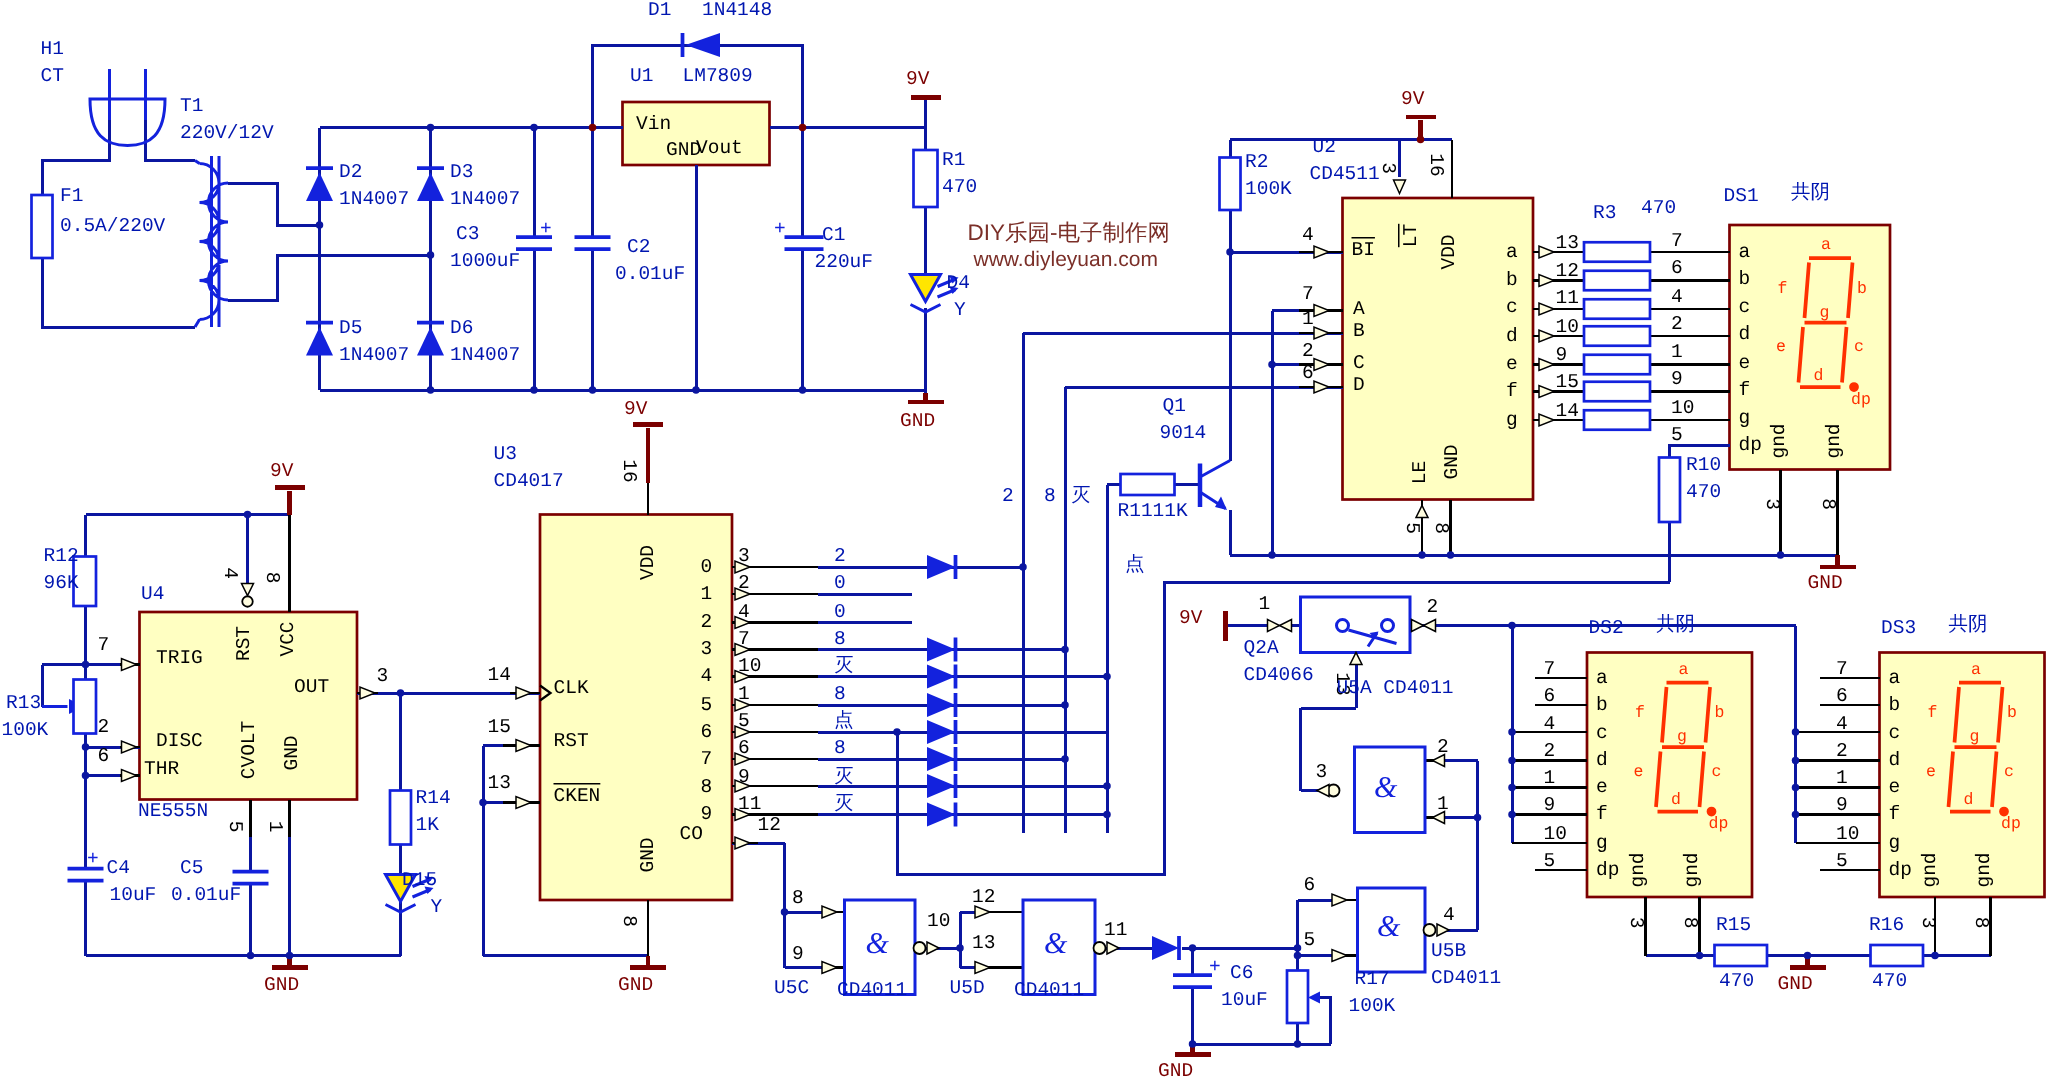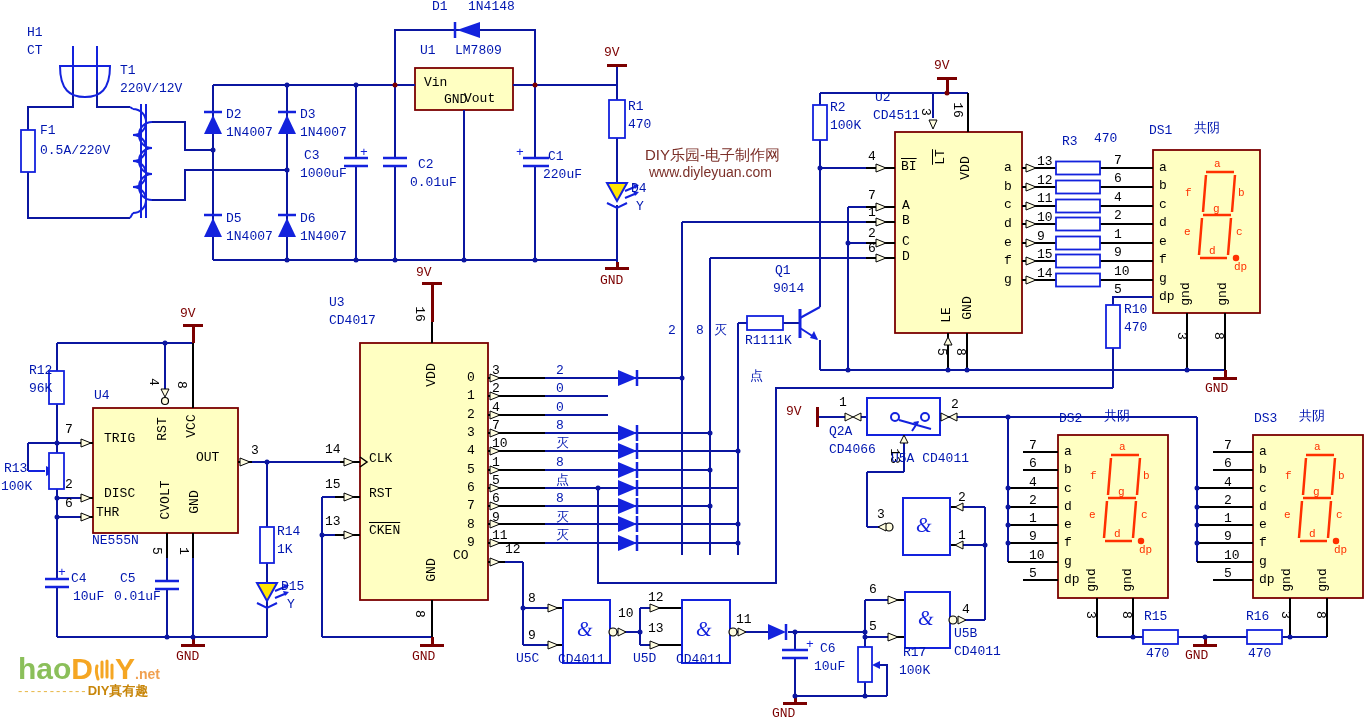--- a/index.html
+++ b/index.html
@@ -371,21 +371,21 @@
 <div class="t k rotc" style="left:192px;top:426px">VCC</div>
 <div class="t k rotc" style="left:166px;top:500px">CVOLT</div>
 <div class="t k rotc" style="left:195px;top:502px">GND</div>
 <div class="t" style="left:58px;top:566px;color:#1322dd">+</div>
 <div class="t" style="left:71px;top:572px">C4</div>
 <div class="t" style="left:73px;top:590px">10uF</div>
 <div class="t" style="left:120px;top:572px">C5</div>
 <div class="t" style="left:114px;top:590px">0.01uF</div>
 <div class="t" style="left:277px;top:525px">R14</div>
 <div class="t" style="left:277px;top:543px">1K</div>
-<div class="t" style="left:281px;top:580px">D15</div>
+<div class="t" style="left:268px;top:580px">D15</div>
 <div class="t" style="left:287px;top:598px">Y</div>
 <div class="t m" style="left:176px;top:650px">GND</div>
 
 <div class="t" style="left:329px;top:296px">U3</div>
 <div class="t" style="left:329px;top:314px">CD4017</div>
 <div class="t k rot" style="left:419px;top:314px">16</div>
 <div class="t k rotc" style="left:432px;top:375px">VDD</div>
 <div class="t k rotc" style="left:432px;top:570px">GND</div>
 <div class="t k rot" style="left:419px;top:614px">8</div>
 <div class="t k" style="left:369px;top:452px">CLK</div>
@@ -607,22 +607,14 @@
 
 <div class="t r" style="left:1314px;top:442px">a</div>
 <div class="t r" style="left:1285px;top:471px">f</div>
 <div class="t r" style="left:1338px;top:471px">b</div>
 <div class="t r" style="left:1313px;top:487px">g</div>
 <div class="t r" style="left:1284px;top:510px">e</div>
 <div class="t r" style="left:1336px;top:510px">c</div>
 <div class="t r" style="left:1309px;top:529px">d</div>
 <div class="t r" style="left:1334px;top:545px">dp</div>
 
-<div class="lg" style="position:absolute;left:18px;top:652px">
-  <span style="font-size:30px;font-weight:bold;color:#8bbf5a">hao</span><span style="font-size:30px;font-weight:bold;color:#f5a623">D</span><svg width="22" height="24" style="vertical-align:-2px">
-        <g stroke="#f5a623" stroke-width="3" stroke-linecap="round" fill="none">
-          <path d="M5,22 C3,16 3,12 4,9 M9,20 V5 M14,20 V4 M19,21 V8"></path>
-        </g>
-      </svg><span style="font-size:30px;font-weight:bold;color:#f5a623">Y</span><span style="font-size:14px;font-weight:bold;color:#f0a050">.net</span>
-  <div style="font-size:13px;margin-top:-4px"><span style="color:#e8b84b;letter-spacing:2px">-----------</span><span style="color:#c8860a;font-weight:bold">DIY真有趣</span></div>
+
 </div>
 
-</div>
-
 </body></html>

